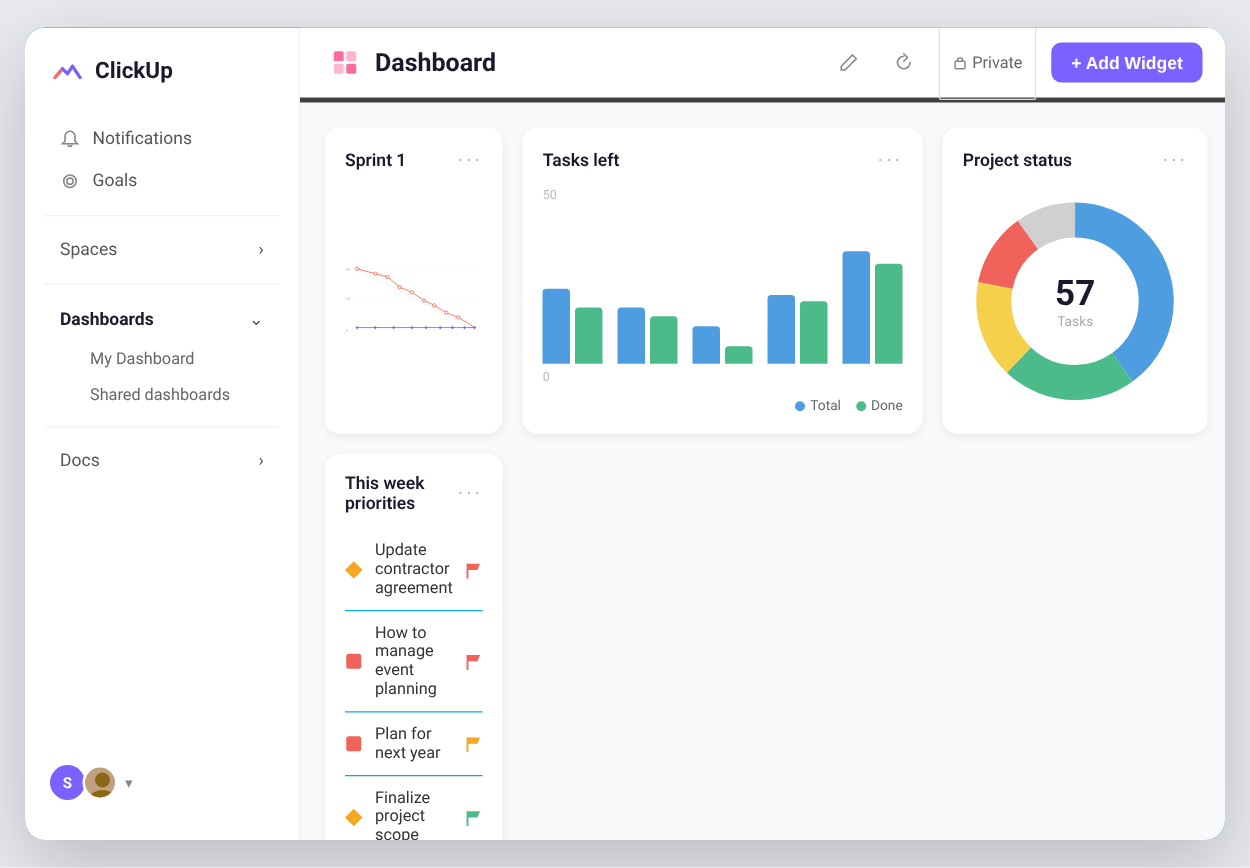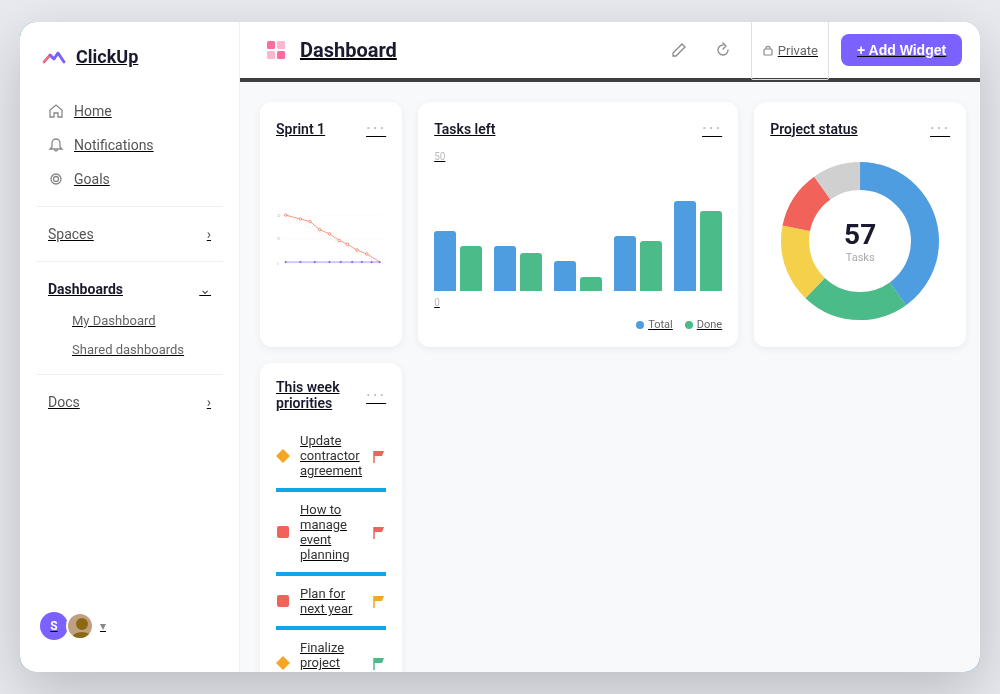--- a/index.html
+++ b/index.html
@@ -13,21 +13,20 @@
       padding: 20px;
     }
     .app-window {
       width: 960px;
       height: 650px;
       background: #0369a1;
       border-radius: 16px;
       box-shadow: 0 20px 60px rgba(0,0,0,0.2);
       display: flex;
       overflow: hidden;
-      text-decoration: underline;
     }
     
     .sidebar {
       width: 220px;
       min-width: 220px;
       background: #fff;
       border-right: 1px solid #f0f0f0;
       display: flex;
       flex-direction: column;
       padding: 20px 0;
@@ -267,21 +266,21 @@
     .priority-list {
       flex: 1;
       display: flex;
       flex-direction: column;
       gap: 0;
     }
     .priority-item {
       display: flex;
       align-items: center;
       padding: 10px 0;
-      border-bottom: 4px solid #0ea5e9;
+      border-bottom: 1px solid #0ea5e9;
       gap: 10px;
     }
     .priority-item:last-child { border-bottom: none; }
     .priority-text {
       flex: 1;
       font-size: 13px;
       color: #333;
     }
     
     .sprint-svg { width: 100%; height: 100%; }
@@ -296,26 +295,20 @@
 
       <svg class="logo-icon" viewBox="0 0 28 28" fill="none">
         <path d="M4 20 L10 13 L14 17 L18 11 L24 20" stroke="#7b61ff" stroke-width="2.5" fill="none" stroke-linecap="round" stroke-linejoin="round"></path>
         <path d="M4 20 L10 13" stroke="#ff6b6b" stroke-width="2.5" fill="none" stroke-linecap="round"></path>
         <path d="M10 13 L14 17 L18 11 L24 20" stroke="#7b61ff" stroke-width="2.5" fill="none" stroke-linecap="round" stroke-linejoin="round"></path>
       </svg>
       <span class="logo-text">ClickUp</span>
     </div>
 
     <nav class="sidebar-nav">
-      <div class="nav-item">
-        <svg class="nav-icon" viewBox="0 0 16 16" fill="none">
-          <path d="M2 7L8 2L14 7V14H10V10H6V14H2V7Z" stroke="#888" stroke-width="1.3" fill="none"></path>
-        </svg>
-        <span>Home</span>
-      </div>
       <div class="nav-item">
         <svg class="nav-icon" viewBox="0 0 16 16" fill="none">
           <path d="M8 2C5.8 2 4 3.8 4 6V10L2 12H14L12 10V6C12 3.8 10.2 2 8 2Z" stroke="#888" stroke-width="1.3" fill="none"></path>
           <path d="M6.5 12.5C6.5 13.3 7.2 14 8 14C8.8 14 9.5 13.3 9.5 12.5" stroke="#888" stroke-width="1.3" fill="none"></path>
         </svg>
         <span>Notifications</span>
       </div>
       <div class="nav-item">
         <svg class="nav-icon" viewBox="0 0 16 16" fill="none">
           <circle cx="8" cy="8" r="5" stroke="#888" stroke-width="1.3" fill="none"></circle>

